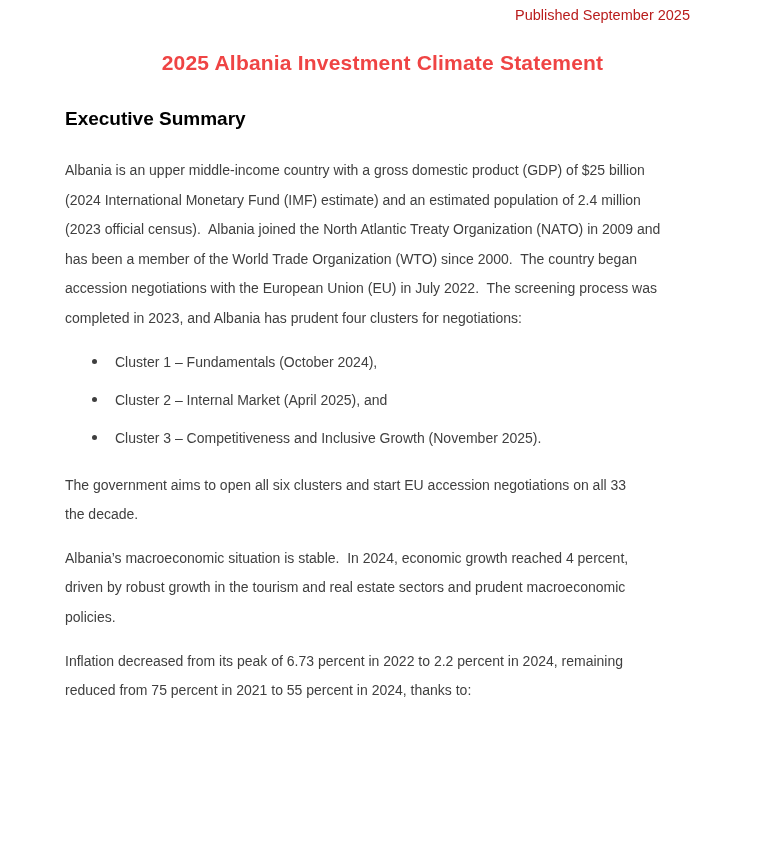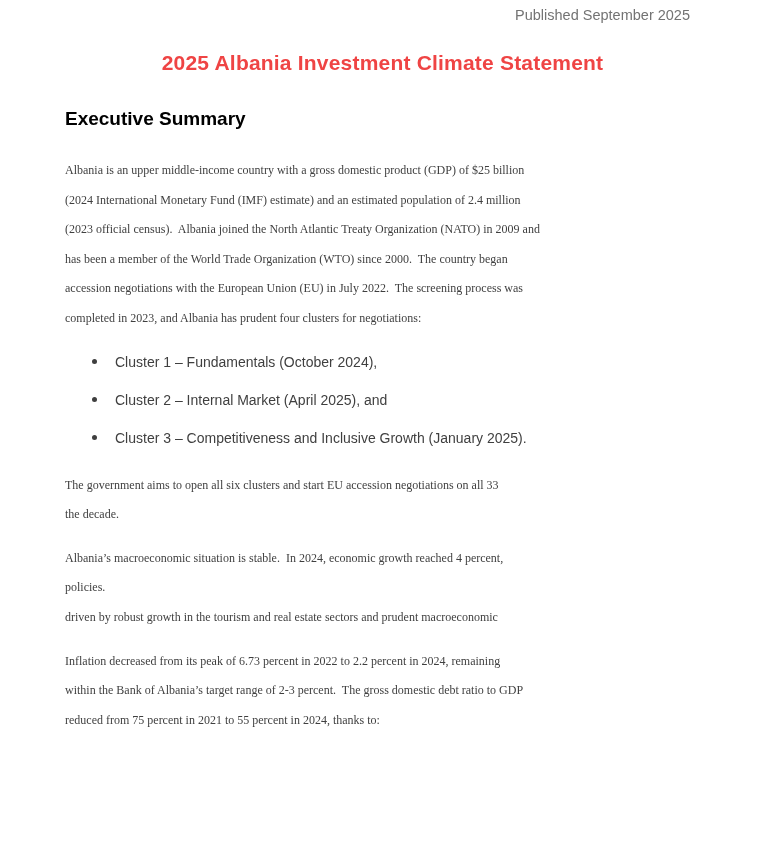--- a/index.html
+++ b/index.html
@@ -15,43 +15,42 @@
     font-family: "Liberation Sans", sans-serif;
     color: #3f3f3f;
     box-sizing: border-box;
     padding: 6px 66px 0 65px;
     overflow: hidden;
   }
   .published-line {
     text-align: right;
     font-size: 14.5px;
     line-height: 18px;
-    color: #737373;
+    color: #b91c1c;
     padding-right: 10px;
   }
   .doc-title {
     margin-top: 26px;
     text-align: center;
     font-size: 21px;
     font-weight: 700;
     color: #ef4444;
     line-height: 26px;
     letter-spacing: 0.2px;
   }
   .section-heading {
     margin-top: 31px;
     font-size: 19px;
     font-weight: 700;
     color: #000000;
     line-height: 24px;
   }
   .para {
     margin-top: 14px;
-    font-size: 12px;
-    font-family: Liberation Serif, serif;
+    font-size: 14px;
   }
   .para.first {
     margin-top: 25px;
   }
   .para-line {
     line-height: 29.6px;
     white-space: pre;
     color: #3f3f3f;
   }
   .bullet-list {
@@ -103,34 +102,33 @@
     <div class="bullet-item">
       <span class="bullet-dot"></span>
       <span class="bullet-text">Cluster 1 – Fundamentals (October 2024),</span>
     </div>
     <div class="bullet-item">
       <span class="bullet-dot"></span>
       <span class="bullet-text">Cluster 2 – Internal Market (April 2025), and</span>
     </div>
     <div class="bullet-item">
       <span class="bullet-dot"></span>
-      <span class="bullet-text">Cluster 3 – Competitiveness and Inclusive Growth (January 2025).</span>
+      <span class="bullet-text">Cluster 3 – Competitiveness and Inclusive Growth (November 2025).</span>
     </div>
   </div>
 
   <div class="para">
     <div class="para-line">The government aims to open all six clusters and start EU accession negotiations on all 33</div>
     <div class="para-line">the decade.</div>
   </div>
 
   <div class="para">
     <div class="para-line">Albania’s macroeconomic situation is stable.  In 2024, economic growth reached 4 percent,</div>
+    <div class="para-line">driven by robust growth in the tourism and real estate sectors and prudent macroeconomic</div>
     <div class="para-line">policies.</div>
-    <div class="para-line">driven by robust growth in the tourism and real estate sectors and prudent macroeconomic</div>
   </div>
 
   <div class="para">
     <div class="para-line">Inflation decreased from its peak of 6.73 percent in 2022 to 2.2 percent in 2024, remaining</div>
-    <div class="para-line">within the Bank of Albania’s target range of 2-3 percent.  The gross domestic debt ratio to GDP</div>
     <div class="para-line">reduced from 75 percent in 2021 to 55 percent in 2024, thanks to:</div>
   </div>
 
 </div>
 
 </body></html>

